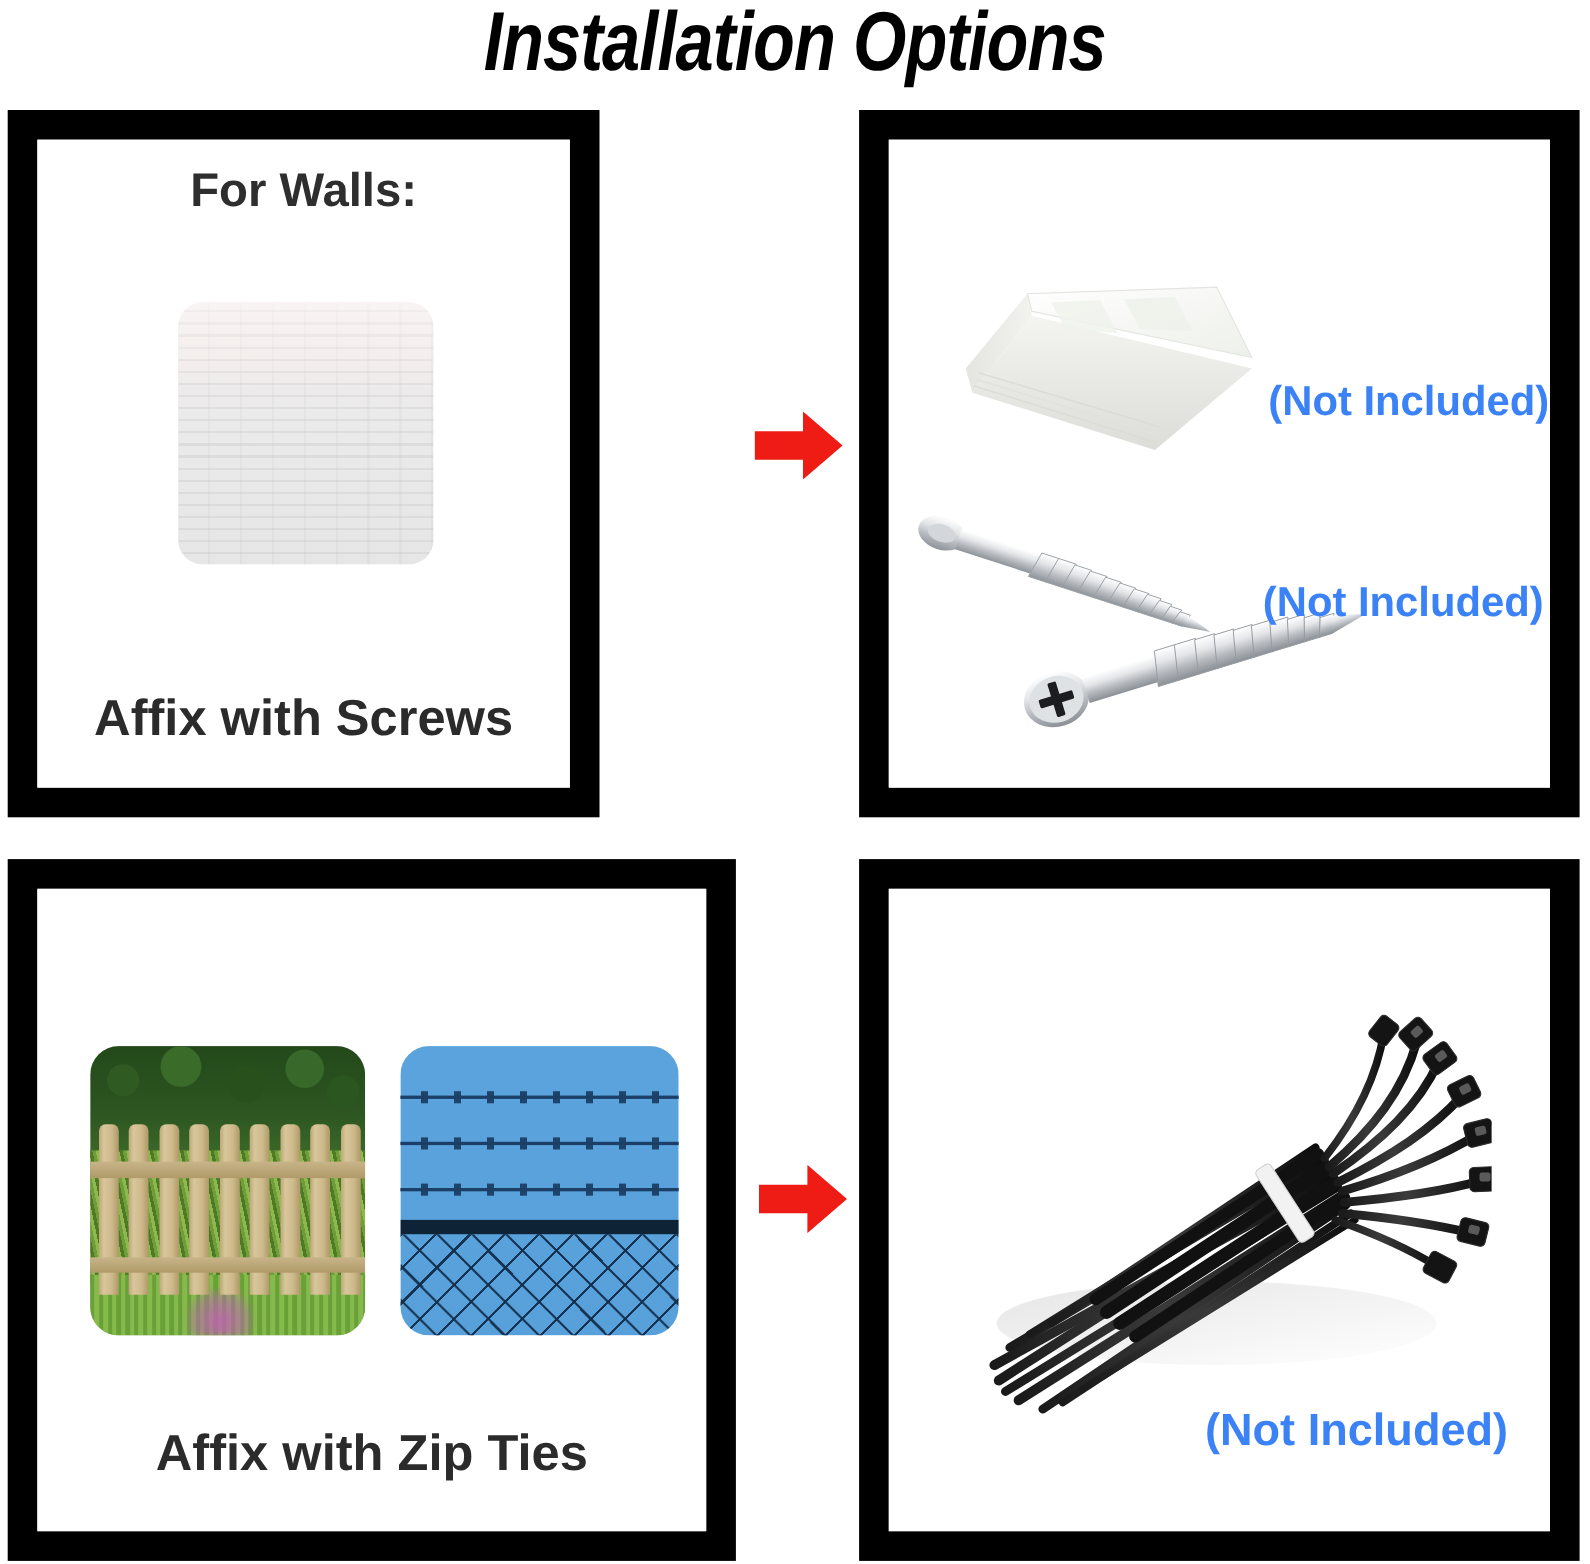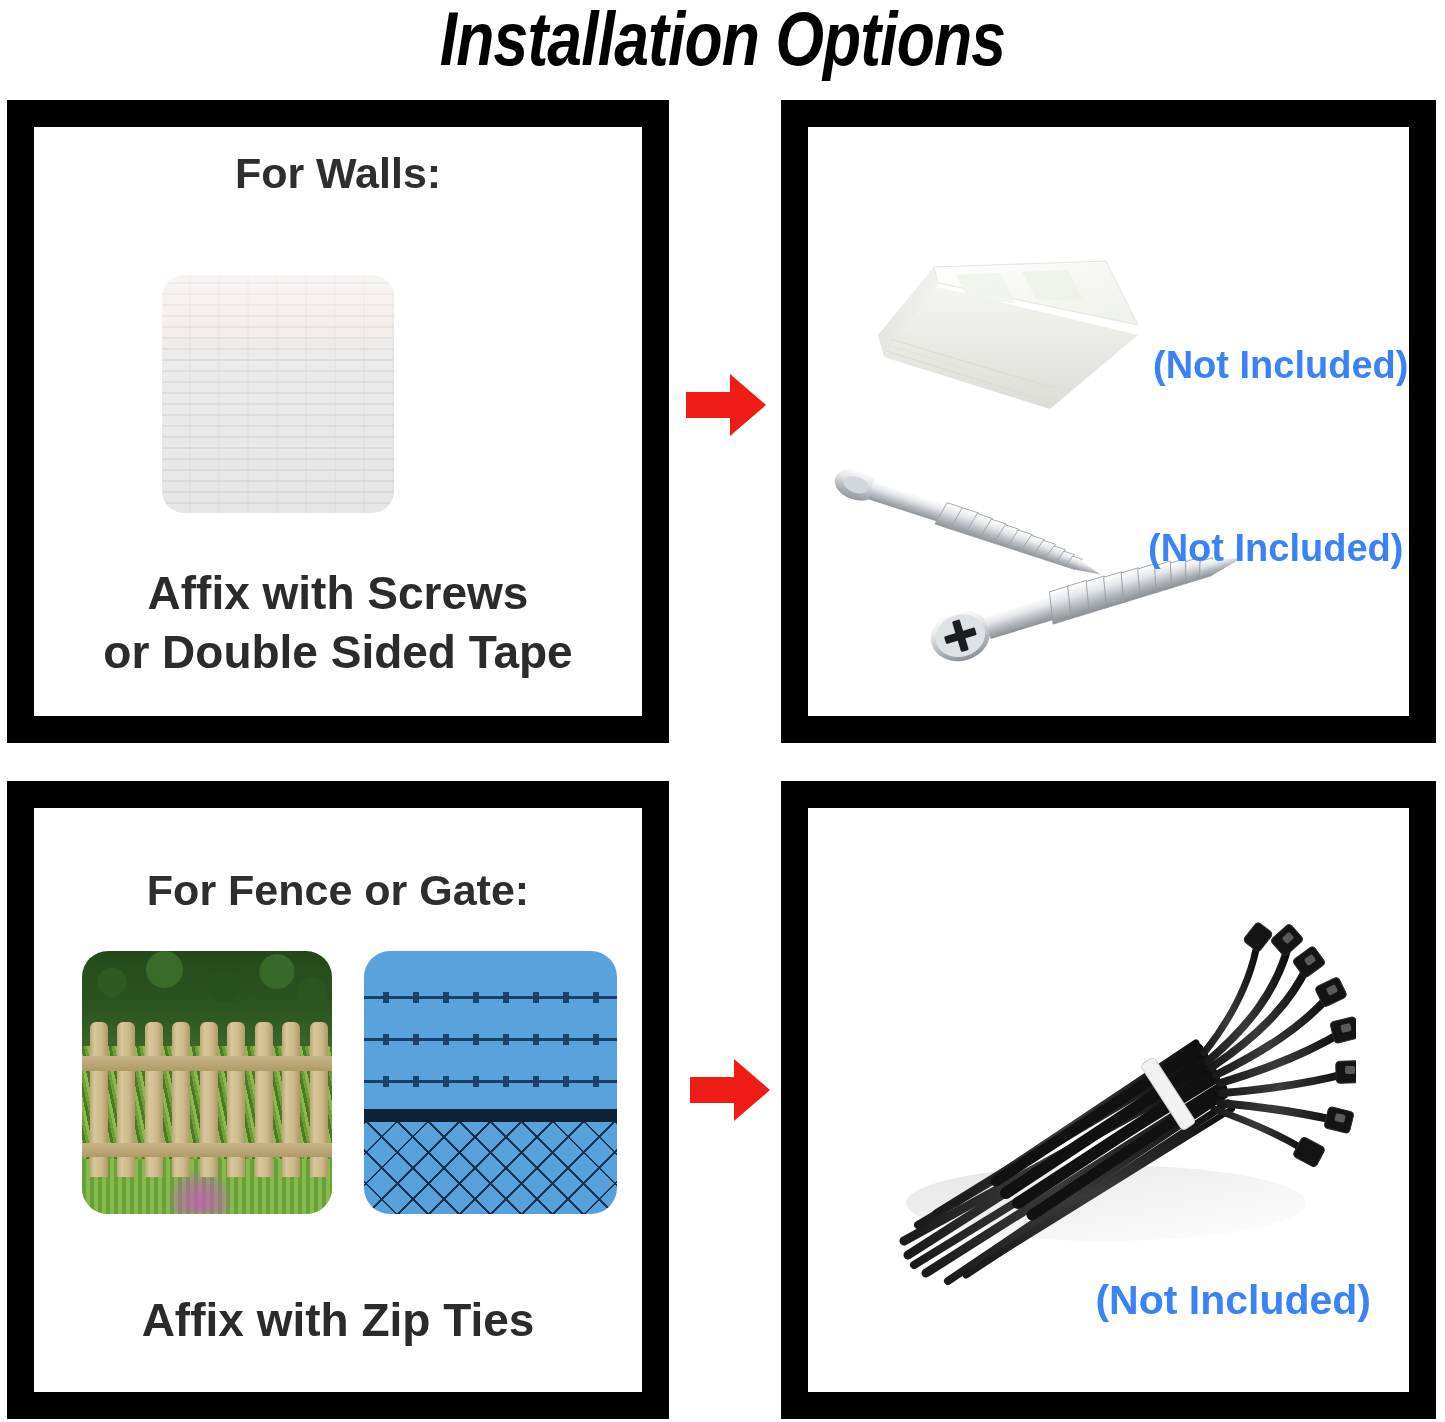--- a/index.html
+++ b/index.html
@@ -34,21 +34,21 @@
     white-space: nowrap;
   }
 
   
   .panel {
     position: absolute;
     background: #ffffff;
     border: 27px solid #000000;
     box-sizing: border-box;
   }
-  .panel-tl { left: 7px;   top: 100px;  width: 662px; height: 643px; }
+  .panel-tl { left: 7px;   top: 100px;  width: 538px; height: 643px; }
   .panel-tr { left: 781px; top: 100px;  width: 655px; height: 643px; }
   .panel-bl { left: 7px;   top: 781px;  width: 662px; height: 638px; }
   .panel-br { left: 781px; top: 781px;  width: 655px; height: 638px; }
 
   .panel-inner {
     position: relative;
     width: 100%;
     height: 100%;
     background: #ffffff;
   }
@@ -254,21 +254,20 @@
 
 <div class="panel panel-tl">
   <div class="panel-inner">
 
     <div class="panel-heading tl-heading">For Walls:</div>
 
     <div class="wall-swatch"></div>
 
     <div class="caption tl-caption">
       <div>Affix with Screws</div>
-      <div>or Double Sided Tape</div>
     </div>
 
   </div>
 </div>
 
 <div class="arrow arrow-top">
   <svg viewBox="0 0 80 62" width="80" height="62" aria-hidden="true">
     <polygon points="0,18 44,18 44,0 80,31 44,62 44,44 0,44" fill="#ee1c15"></polygon>
   </svg>
 </div>
@@ -388,21 +387,20 @@
     </div>
 
     <div class="not-included ni-2">(Not Included)</div>
 
   </div>
 </div>
 
 <div class="panel panel-bl">
   <div class="panel-inner">
 
-    <div class="panel-heading bl-heading">For Fence or Gate:</div>
 
     <div class="photo photo-fence">
       <div class="pf-hedge"></div>
       <div class="pf-grassbg"></div>
       <div class="pf-lawn"></div>
       <div class="pf-purple"></div>
       <div class="pf-picket" style="left:3%"></div>
       <div class="pf-picket" style="left:14%"></div>
       <div class="pf-picket" style="left:25%"></div>
       <div class="pf-picket" style="left:36%"></div>

